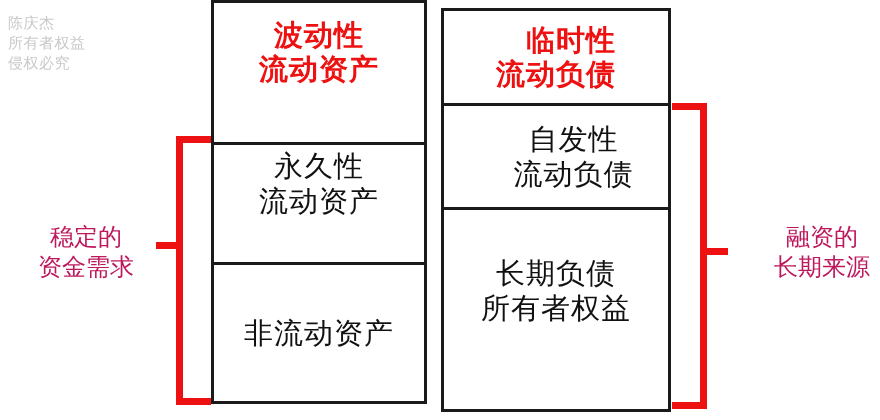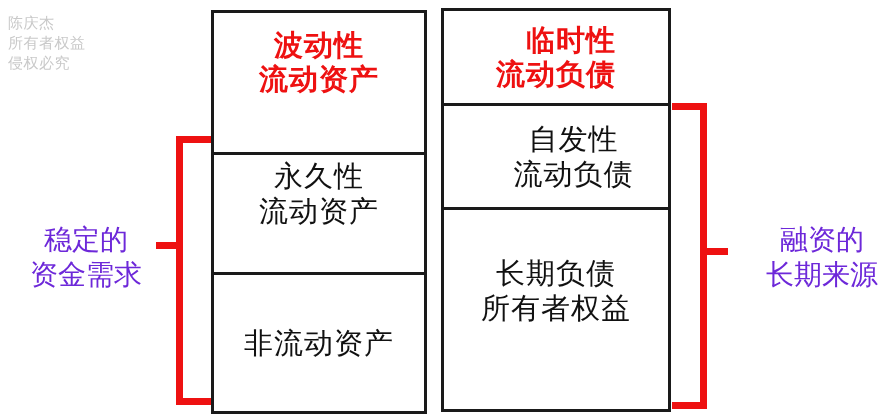--- a/index.html
+++ b/index.html
@@ -31,21 +31,21 @@
 
   
   .column {
     position: absolute;
     box-sizing: border-box;
     border: 3px solid #1a1a1a;
     background: #ffffff;
     display: flex;
     flex-direction: column;
   }
-  #col-assets  { left: 211px; top: 10px; width: 216px; height: 404px; gap: 40px; }
+  #col-assets  { left: 211px; top: 0; width: 216px; height: 404px; gap: 40px; }
   #col-funding { left: 441px; top: 8px; width: 230px; height: 404px; }
 
   .cell {
     box-sizing: border-box;
     display: flex;
     align-items: center;
     justify-content: center;
     text-align: center;
     background: #ffffff;
   }
@@ -75,22 +75,22 @@
   .black-body {
     color: #111111;
     font-weight: normal;
     font-size: 29px;
     letter-spacing: 1px;
   }
 
   
   .side-label {
     position: absolute;
-    color: #6d28d9;
-    font-size: 28px;
+    color: #be185d;
+    font-size: 24px;
     line-height: 1.25;
     white-space: pre-line;
   }
   #label-stable {
     left: 2px;
     top: 222px;
     width: 168px;
     text-align: center;
   }
   #label-longterm-source {

